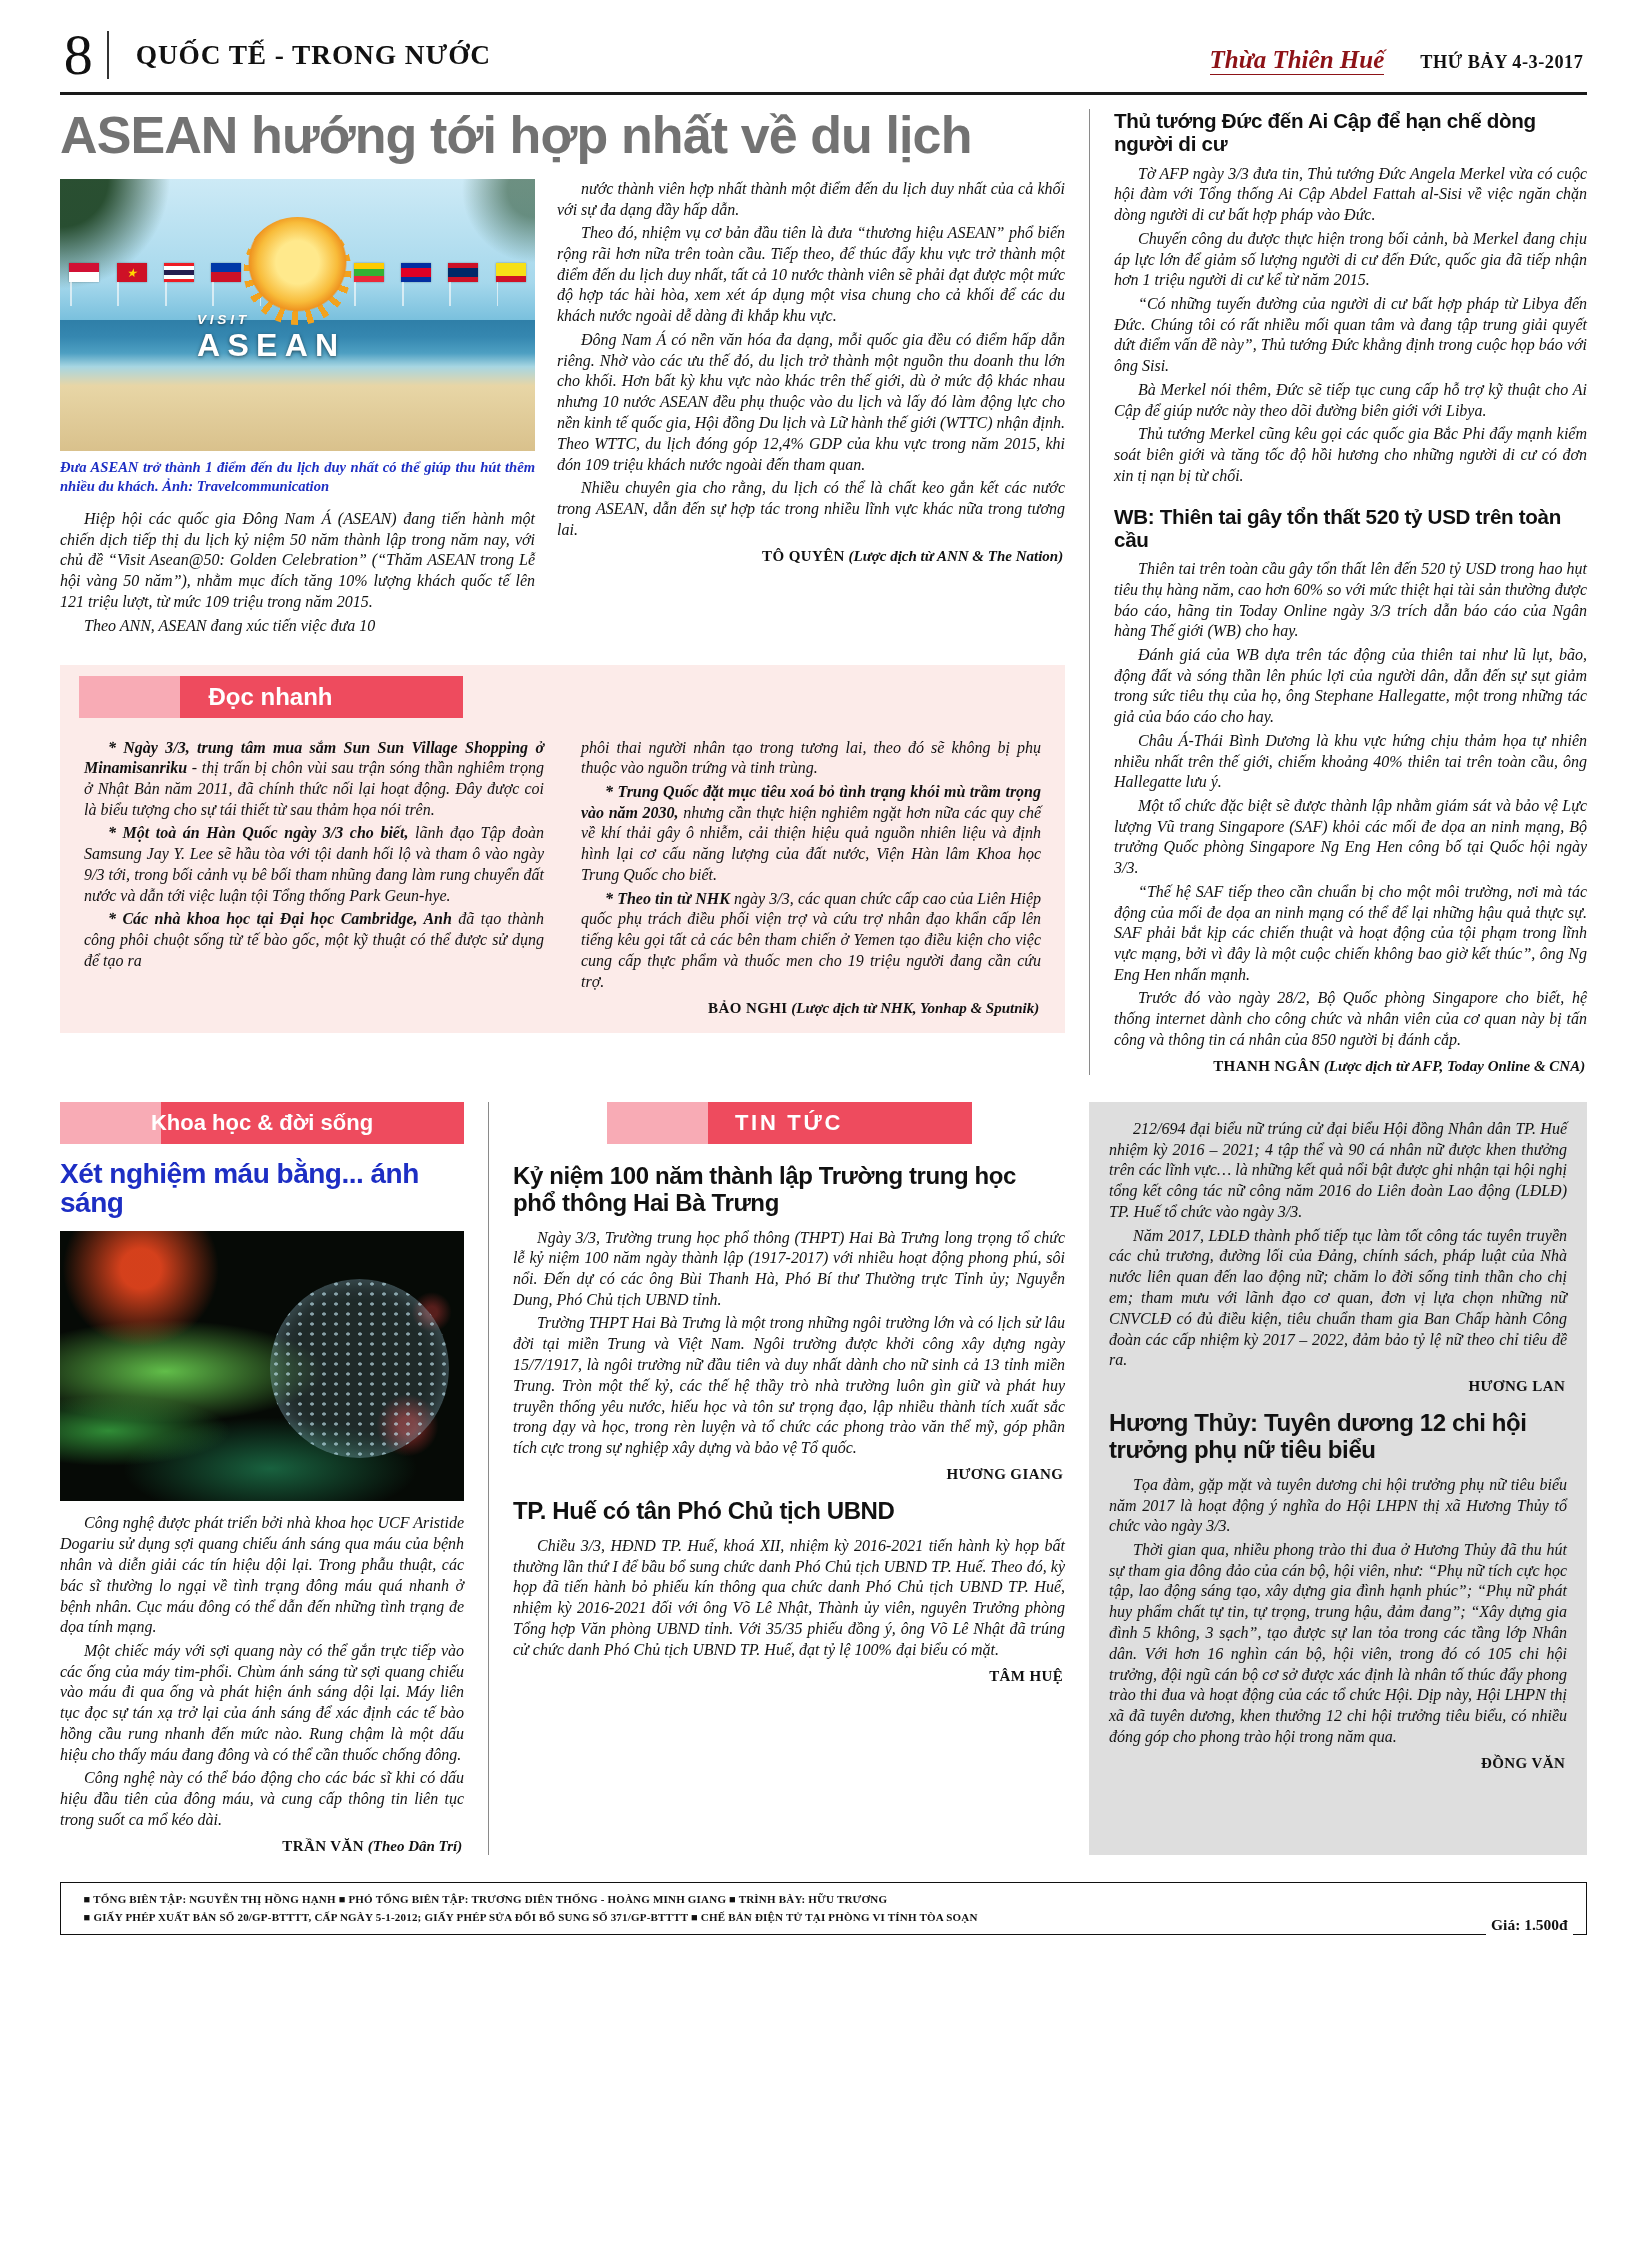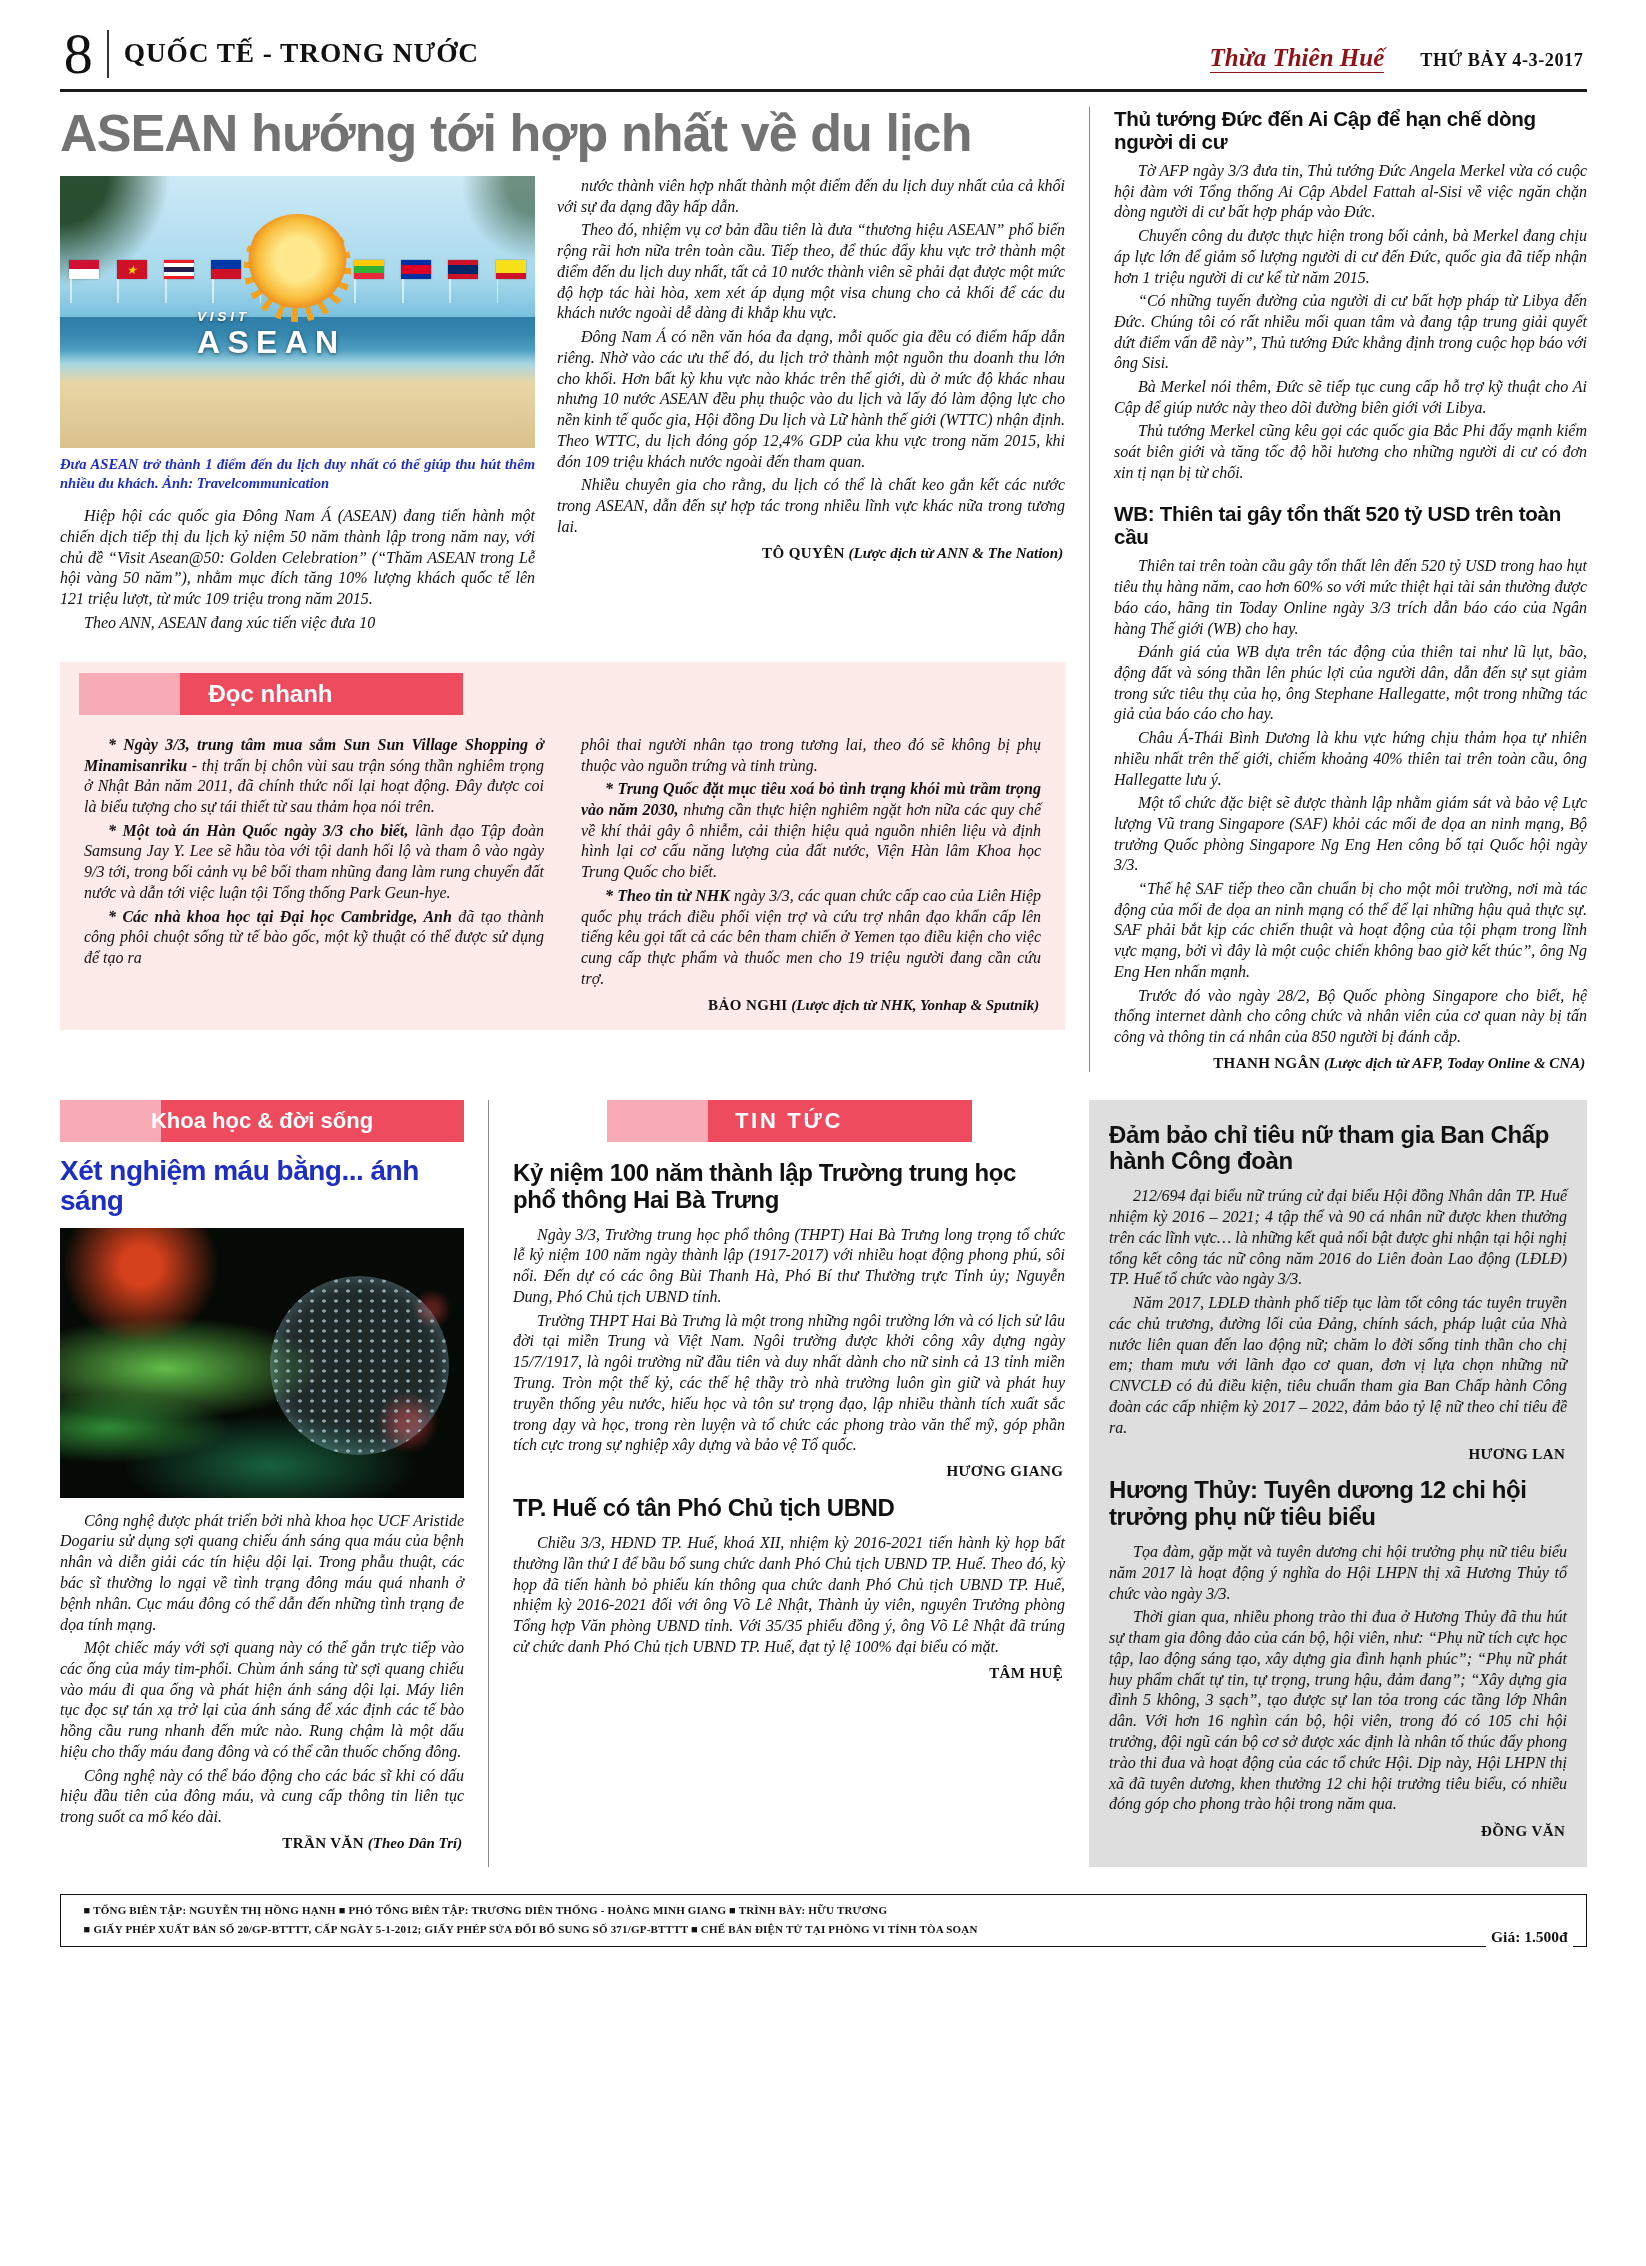--- a/index.html
+++ b/index.html
@@ -8,21 +8,21 @@
     width:1647px; min-height:2267px; margin:0 auto; background:#ffffff;
     font-family:"Liberation Serif", serif; color:#111;
     padding:24px 60px 22px; position:relative;
   }
 
   
   .masthead { display:flex; justify-content:space-between; align-items:flex-end; padding:3.7px 3.7px 9.1px; }
   .mh-left { display:flex; align-items:center; gap:14.6px; }
   .page-num { font-size:58px; font-weight:normal; line-height:0.9; }
   .mh-sep { width:1.8px; height:48px; background:#333; }
-  .section-title { font-size:27.4px; font-weight:bold; letter-spacing:0.9px; margin:0; }
+  .section-title { font-size:27.4px; font-weight:bold; letter-spacing:0.9px; margin:12px; }
   .mh-right { display:flex; align-items:baseline; gap:36px; padding-bottom:7.3px;}
   .brand { color:#8d1317; font-weight:bold; font-style:italic; font-size:25px; border-bottom:1.8px solid #8d1317; }
   .issue-date { font-size:18.3px; font-weight:bold; letter-spacing:0.5px; }
   .rule { border-top:3.7px solid #1a1a1a; margin-bottom:14.6px; }
 
   
   .para { margin:0 0 2.7px; text-indent:24px; text-align:justify; font-size:16px; line-height:1.3;font-style:italic; }
   .byline { text-align:right; font-size:15px; margin:7.3px 1.8px 0; }
   .byline b { letter-spacing:0.4px; }
   .byline i { font-weight:bold; }
@@ -278,21 +278,20 @@
         <h3 class="b-headline">TP. Huế có tân Phó Chủ tịch UBND</h3>
         <div>
             <p class="para">Chiều 3/3, HĐND TP. Huế, khoá XII, nhiệm kỳ 2016-2021 tiến hành kỳ họp bất thường lần thứ I để bầu bổ sung chức danh Phó Chủ tịch UBND TP. Huế. Theo đó, kỳ họp đã tiến hành bỏ phiếu kín thông qua chức danh Phó Chủ tịch UBND TP. Huế, nhiệm kỳ 2016-2021 đối với ông Võ Lê Nhật, Thành ủy viên, nguyên Trưởng phòng Tổng hợp Văn phòng UBND tỉnh. Với 35/35 phiếu đồng ý, ông Võ Lê Nhật đã trúng cử chức danh Phó Chủ tịch UBND TP. Huế, đạt tỷ lệ 100% đại biểu có mặt.</p>
           </div>
         <p class="byline-solo">TÂM HUỆ</p>
       </article>
     </section>
 
     <section class="graybox">
       <article>
-        <h3 class="b-headline">Đảm bảo chỉ tiêu nữ tham gia Ban Chấp hành Công đoàn</h3>
         <div>
             <p class="para">212/694 đại biểu nữ trúng cử đại biểu Hội đồng Nhân dân TP. Huế nhiệm kỳ 2016 – 2021; 4 tập thể và 90 cá nhân nữ được khen thưởng trên các lĩnh vực… là những kết quả nổi bật được ghi nhận tại hội nghị tổng kết công tác nữ công năm 2016 do Liên đoàn Lao động (LĐLĐ) TP. Huế tổ chức vào ngày 3/3.</p>
             <p class="para">Năm 2017, LĐLĐ thành phố tiếp tục làm tốt công tác tuyên truyền các chủ trương, đường lối của Đảng, chính sách, pháp luật của Nhà nước liên quan đến lao động nữ; chăm lo đời sống tinh thần cho chị em; tham mưu với lãnh đạo cơ quan, đơn vị lựa chọn những nữ CNVCLĐ có đủ điều kiện, tiêu chuẩn tham gia Ban Chấp hành Công đoàn các cấp nhiệm kỳ 2017 – 2022, đảm bảo tỷ lệ nữ theo chỉ tiêu đề ra.</p>
           </div>
         <p class="byline-solo">HƯƠNG LAN</p>
       </article>
       <article>
         <h3 class="b-headline">Hương Thủy: Tuyên dương 12 chi hội trưởng phụ nữ tiêu biểu</h3>
         <div>
             <p class="para">Tọa đàm, gặp mặt và tuyên dương chi hội trưởng phụ nữ tiêu biểu năm 2017 là hoạt động ý nghĩa do Hội LHPN thị xã Hương Thủy tổ chức vào ngày 3/3.</p>

